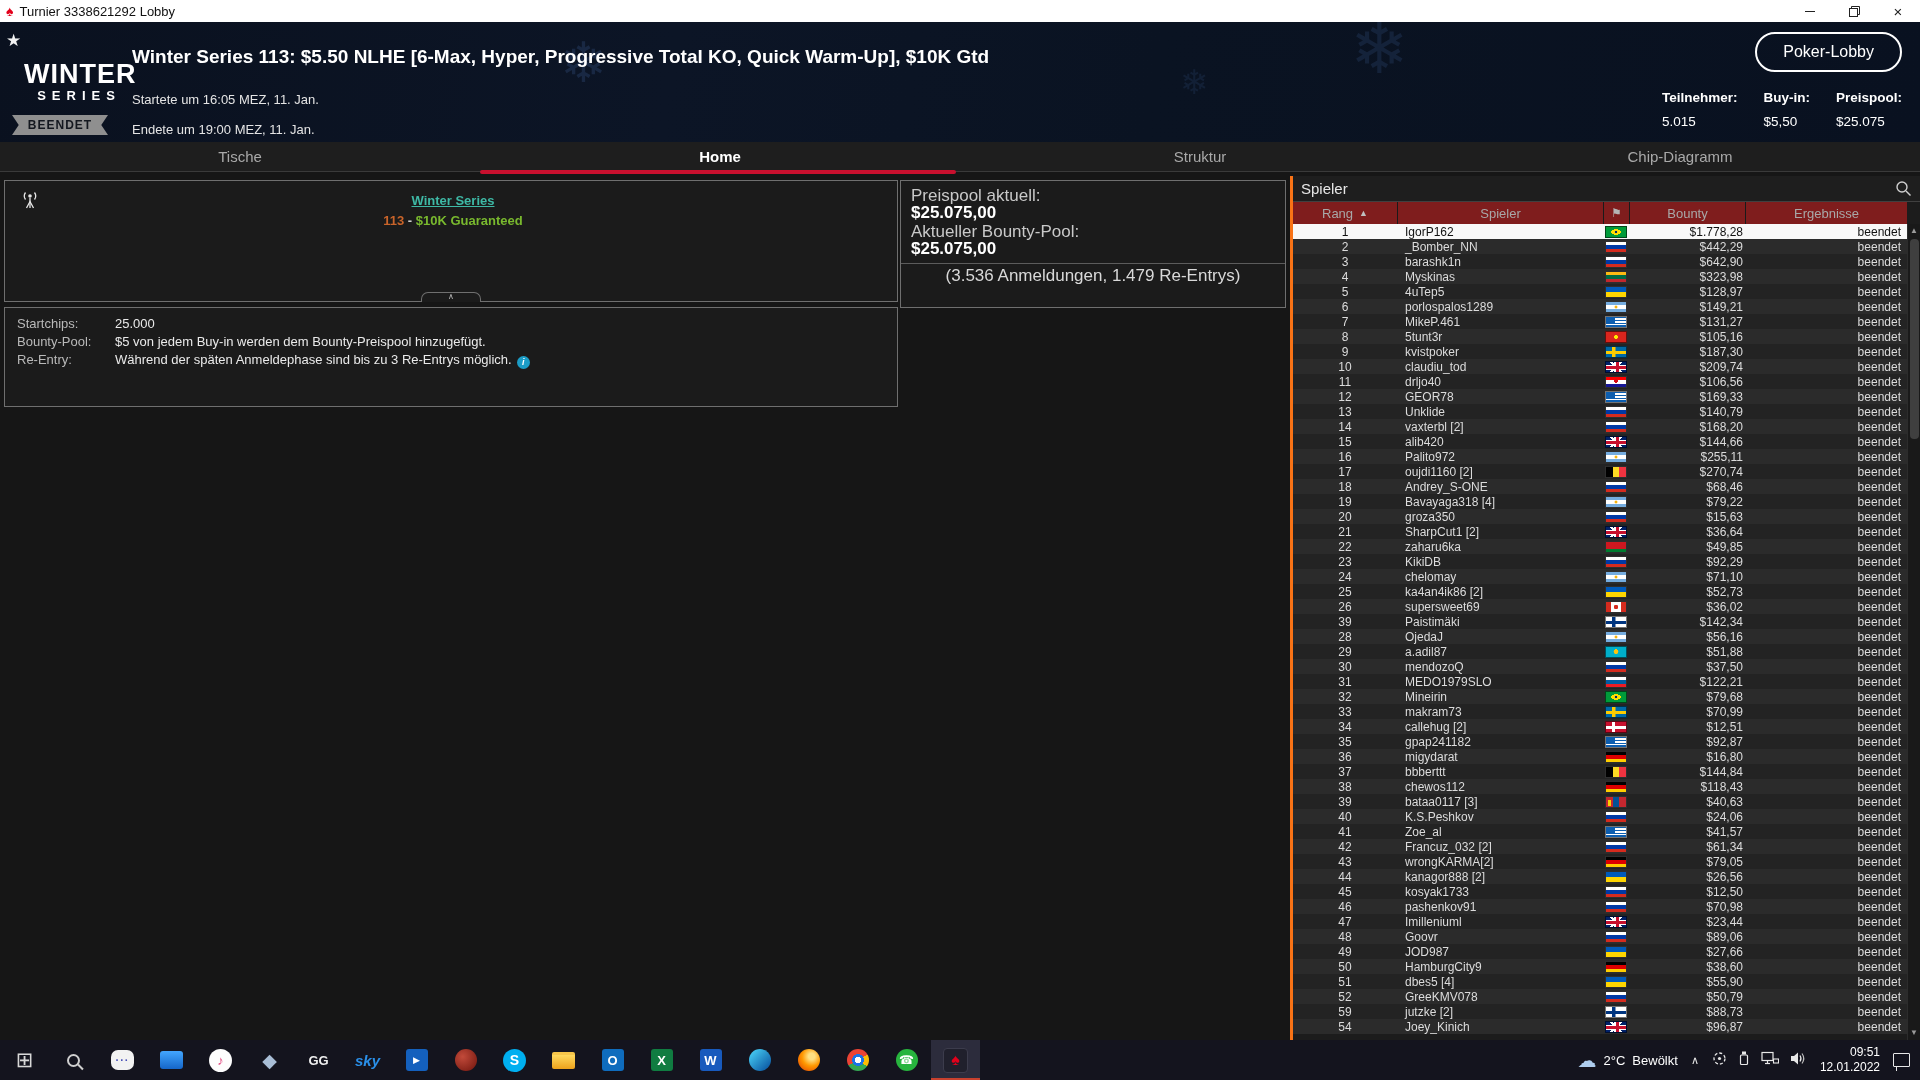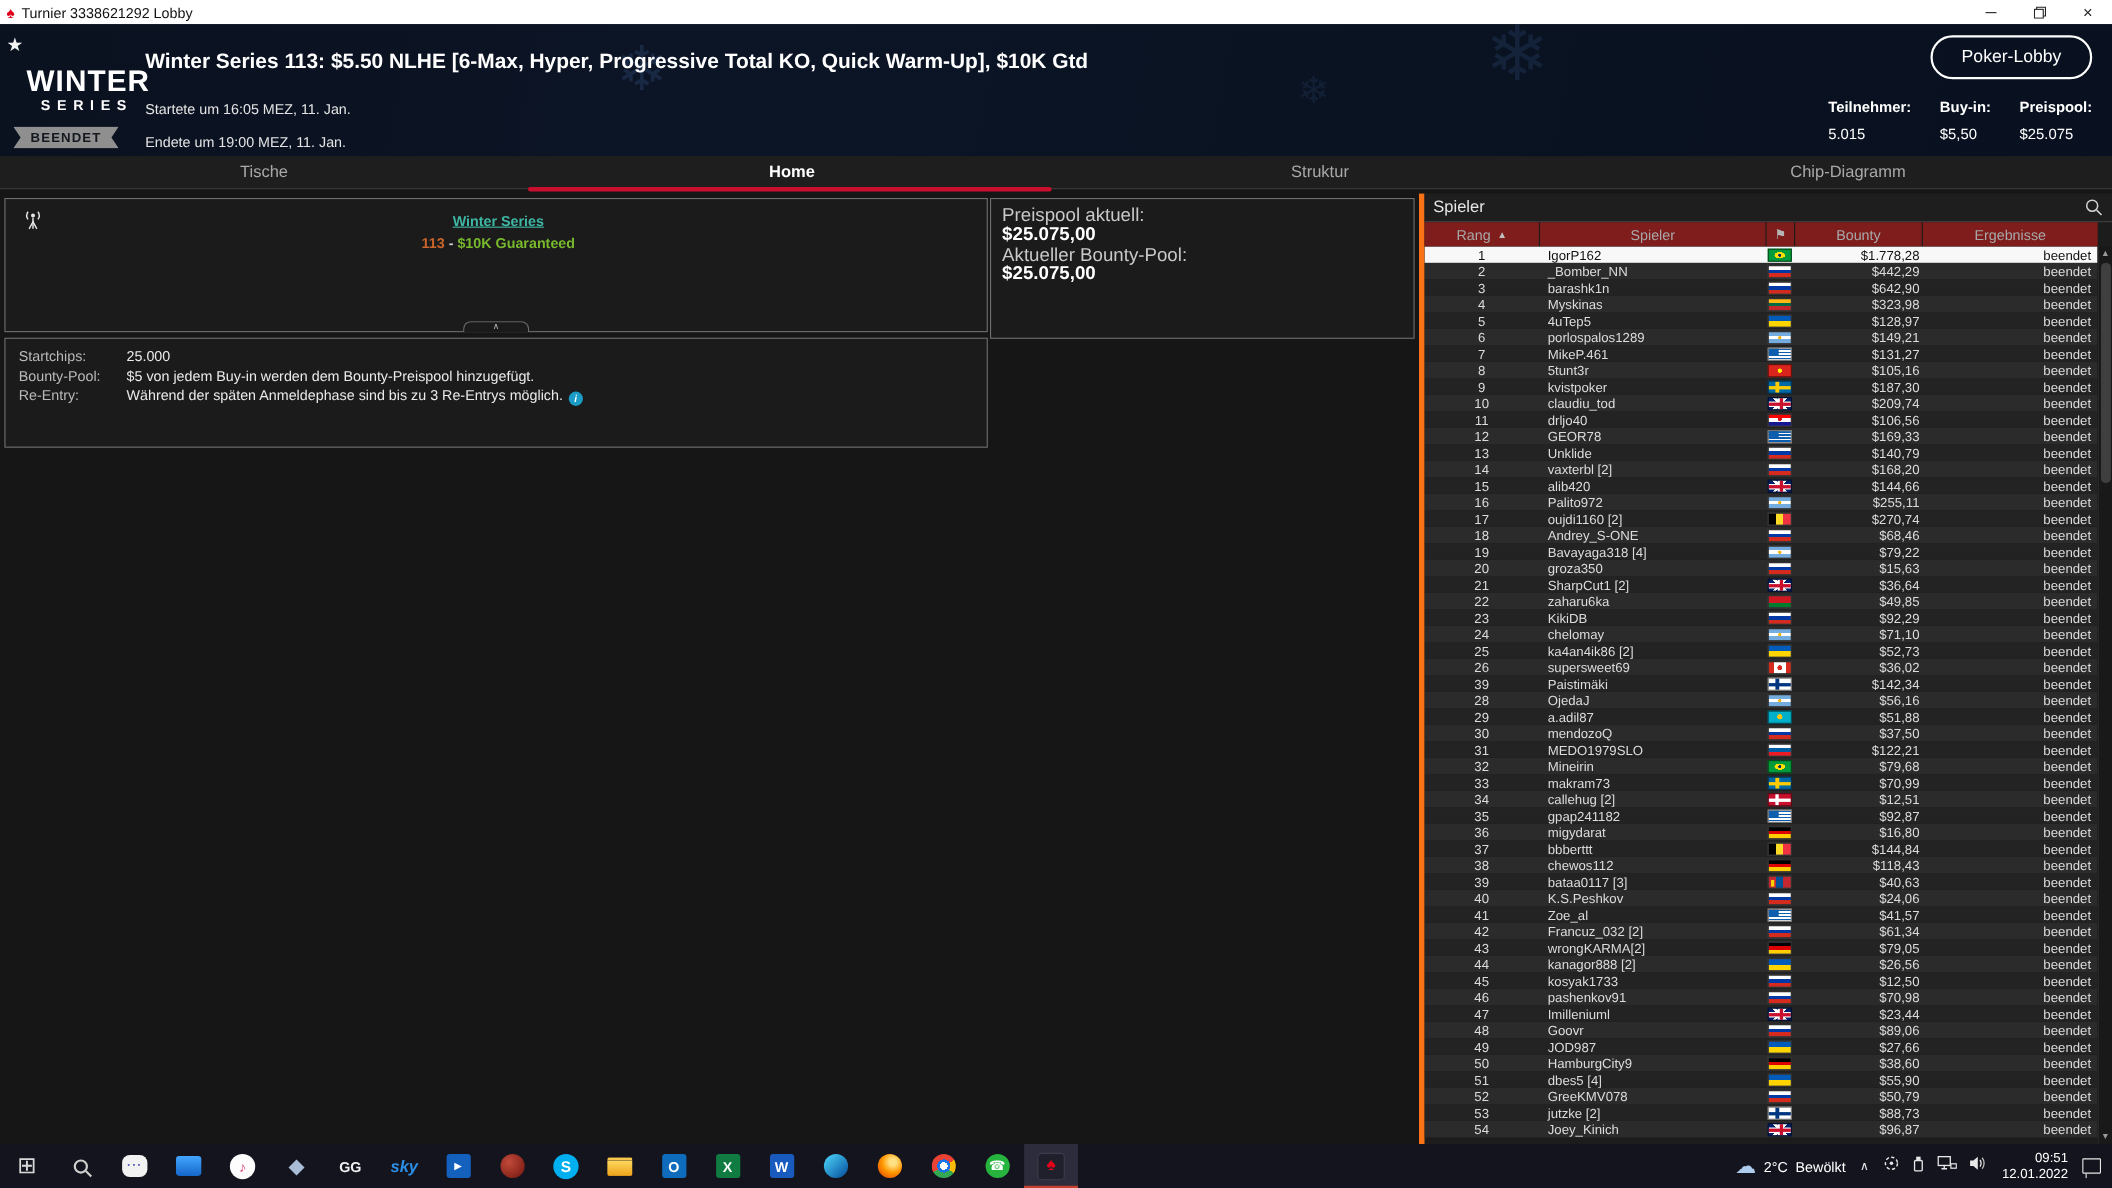--- a/index.html
+++ b/index.html
@@ -75,21 +75,21 @@
 
   .p-pool { left:900px; top:180px; width:386px; height:128px; font-size:17px; }
   .pool-top { padding:6px 10px 4px 10px; }
   .pool-lab { color:#c9c9c9; line-height:17px; }
   .pool-val { color:#fff; font-weight:bold; line-height:17px; margin-bottom:2px; }
   .pool-entries { border-top:1px solid #5c5c5c; height:25px; display:flex; align-items:center;
     justify-content:center; color:#d9d9d9; }
 
   
   .p-players { left:1290px; top:176px; width:630px; height:864px; border:none; background:#1c1c1c;
-    border-left:5px solid #f97316; }
+    border-left:3px solid #f97316; }
   .sp-title { height:26px; display:flex; align-items:center; padding:0 8px; color:#e6e6e6;
     font-size:15px; border-bottom:1px solid #404040; background:#1e1e1e; }
   .sp-search { margin-left:auto; display:flex; align-items:center; }
   .sp-head { height:22px; display:grid; grid-template-columns:104px 206px 26px 116px auto;
     margin-right:13px; background:#7f1d1d; color:#a8a8a8; font-size:13px; align-items:center; }
   .sp-head > div { border-left:1px solid #1a1a1a; height:100%; display:flex; align-items:center;
     justify-content:center; gap:6px; }
   .sp-head > div:first-child { border-left:none; }
   .sort-caret { font-size:9px; color:#c0c0c0; }
   .flag-head { color:#b5b5b5; font-size:12px; }
@@ -291,20 +291,21 @@
       </div>
     </div>
 
   <div class="panel p-pool">
     <div class="pool-top">
       <div class="pool-lab">Preispool aktuell:</div>
       <div class="pool-val">$25.075,00</div>
       <div class="pool-lab">Aktueller Bounty-Pool:</div>
       <div class="pool-val">$25.075,00</div>
     </div>
+    <div class="pool-entries">(3.536 Anmeldungen, 1.479 Re-Entrys)</div>
   </div>
 
   <div class="panel p-players">
     <div class="sp-title">
       <span>Spieler</span>
       <span class="sp-search">
         <svg width="17" height="17" viewBox="0 0 17 17">
             <circle cx="7" cy="7" r="5" fill="none" stroke="#cfcfcf" stroke-width="1.4"></circle>
             <line x1="11" y1="11" x2="15.5" y2="15.5" stroke="#cfcfcf" stroke-width="1.4"></line>
           </svg>
@@ -791,21 +792,21 @@
         <div class="prow">
           <div class="c-rank">52</div>
           <div class="c-name">GreeKMV078</div>
           <div class="c-flag">
             <span class="flag f-ru"></span>
           </div>
           <div class="c-bounty">$50,79</div>
           <div class="c-result">beendet</div>
         </div>
         <div class="prow">
-          <div class="c-rank">53</div>
+          <div class="c-rank">59</div>
           <div class="c-name">jutzke [2]</div>
           <div class="c-flag">
             <span class="flag f-fi"></span>
           </div>
           <div class="c-bounty">$88,73</div>
           <div class="c-result">beendet</div>
         </div>
         <div class="prow">
           <div class="c-rank">54</div>
           <div class="c-name">Joey_Kinich</div>

